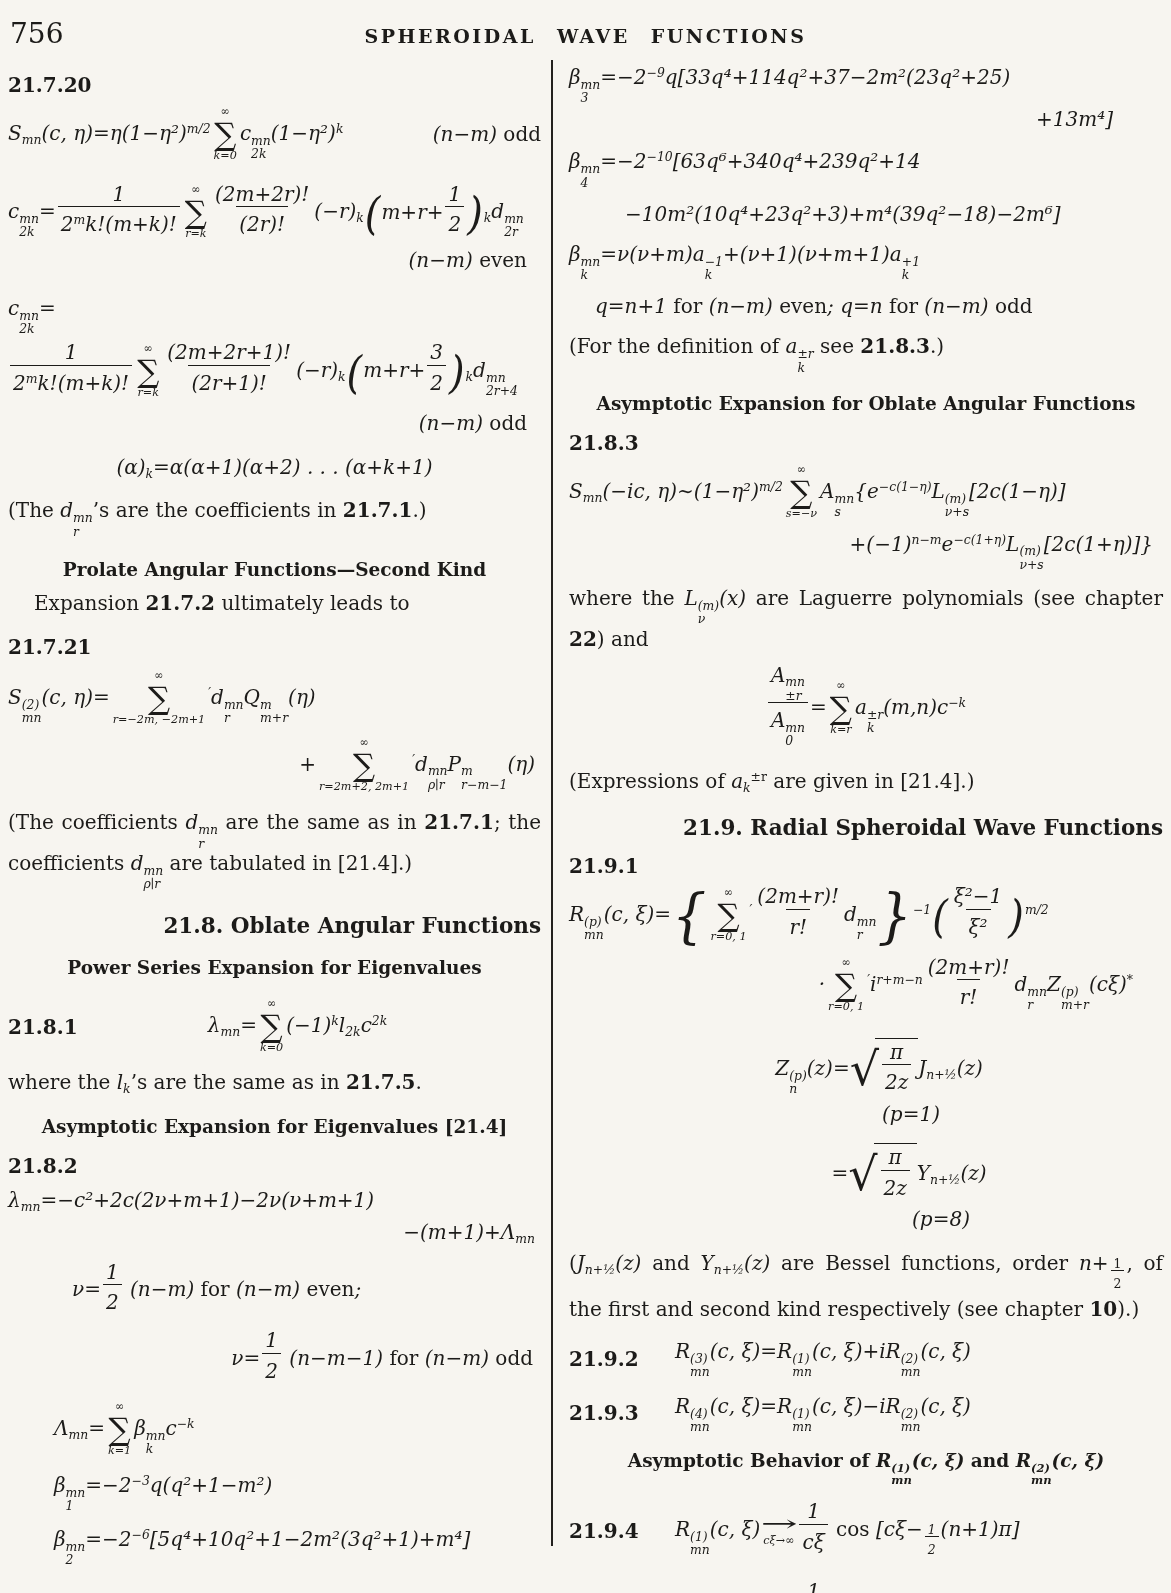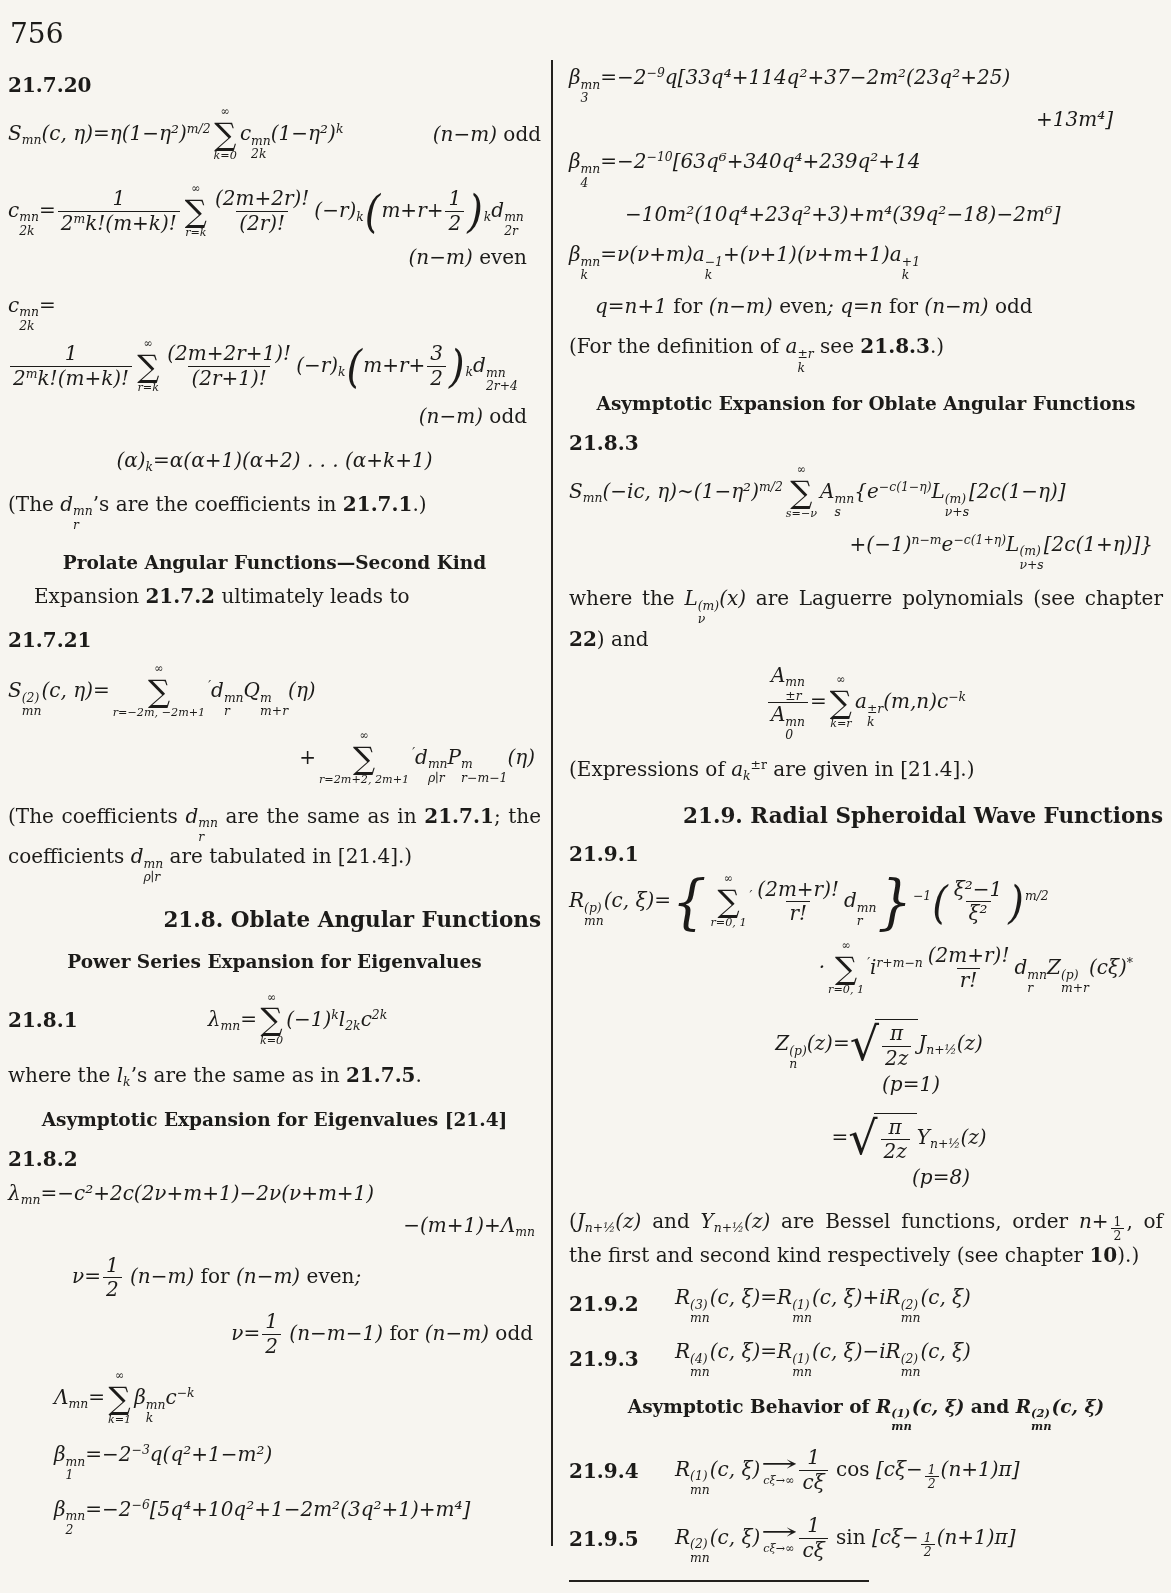--- a/index.html
+++ b/index.html
@@ -37,21 +37,21 @@
   .eq{font-style:italic;}
   .eq b,.eq .up,.subhead .up{font-style:normal;}
   .it{font-style:italic;}
   .up{font-style:normal;}
   b{font-weight:bold;font-style:normal;}
   .msup{font-size:.62em;vertical-align:.55em;}
   .msub{font-size:.62em;vertical-align:-.3em;}
   .mf{display:inline-flex;flex-direction:column;align-items:center;vertical-align:middle;
       text-align:center;margin:0 2px;line-height:1.18;}
   .mf .num{padding:0 3px;}
-  .mf .den{border-top:1.7px solid currentColor;padding:0 3px;}
+  .mf .den{border-top:1.7px solid currentColor;padding:6px 3px;}
   .mf.sf{font-size:.62em;vertical-align:.15em;line-height:1.05;}
   .mo{display:inline-flex;flex-direction:column;align-items:center;vertical-align:middle;
       margin:0 3px;line-height:1;}
   .mo .lim{font-size:.56em;line-height:1.15;white-space:nowrap;}
   .mo .sym{font-size:1.55em;line-height:1;}
   .mo.arrow .sym{font-size:1.1em;transform:scaleX(2.0);padding:0 6px;}
   .msq{display:inline-flex;align-items:center;vertical-align:middle;}
   .msq .rsign{font-size:2.3em;line-height:.8;margin-right:-4px;font-weight:normal;}
   .msq .rbody{border-top:1.8px solid currentColor;padding:2px 5px 0 5px;
       display:inline-flex;align-items:center;}
@@ -69,20 +69,21 @@
   .texindent{text-indent:26px;}
   .tag{margin-left:64px;flex:0 0 auto;}
   .zrow{display:flex;align-items:center;flex-direction:column;}
 </style>
 </head>
 <body>
 
 <div class="page">
 
   <div class="pagenum">756</div>
+  <div class="runhead">SPHEROIDAL WAVE FUNCTIONS</div>
   <div class="divider"></div>
 
   <div class="cols">
 
     <div class="col-left">
 
       <div class="row" style="margin-top:10px">
         <span class="eqlabel">21.7.20</span>
       </div>
       <div class="row eqrow" style="margin-top:8px">

